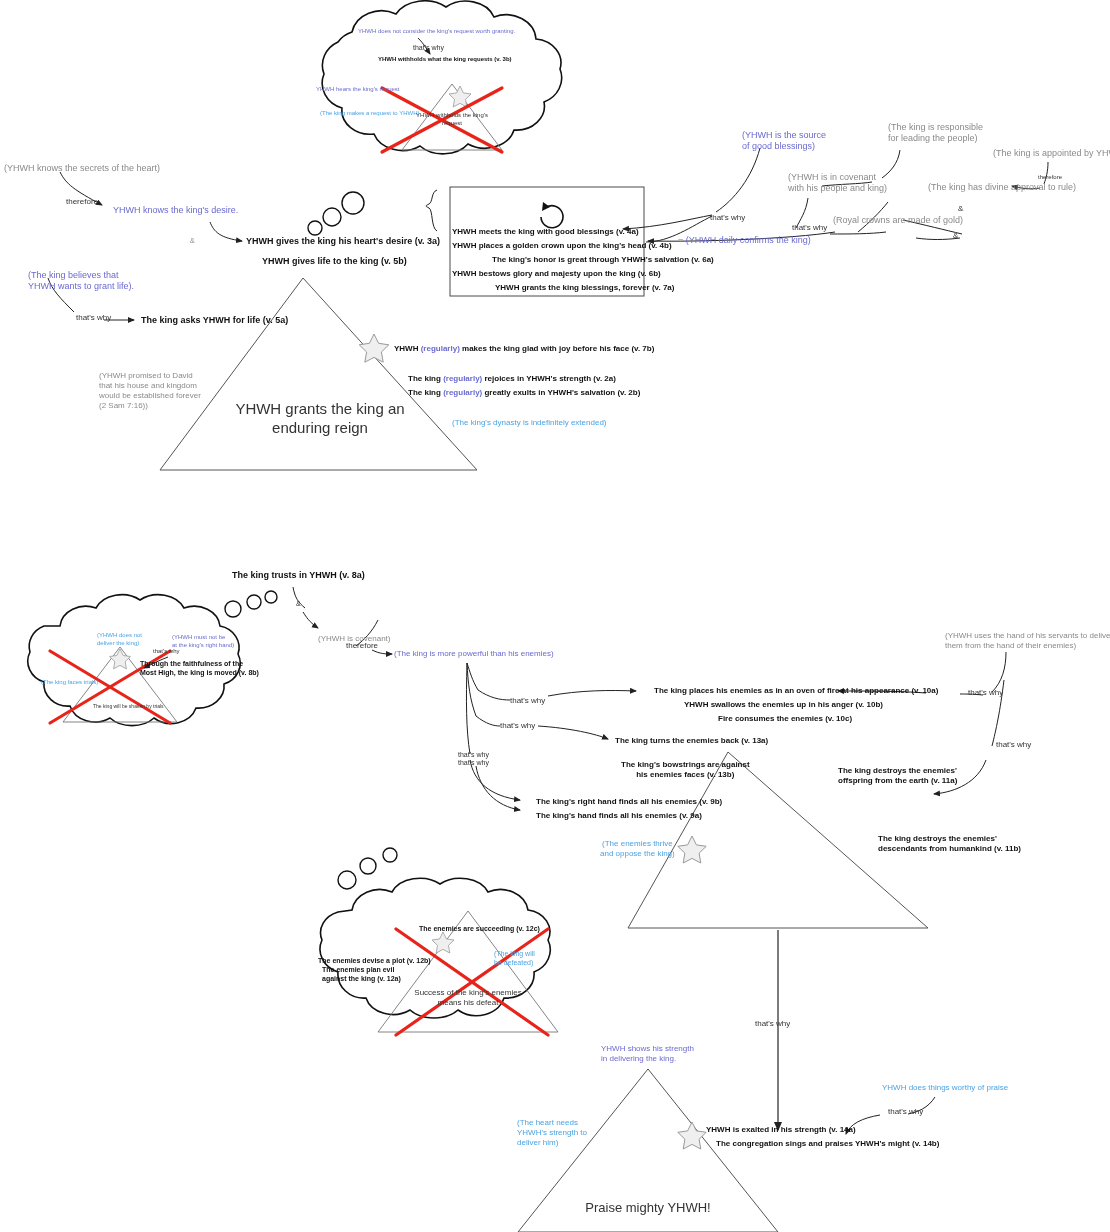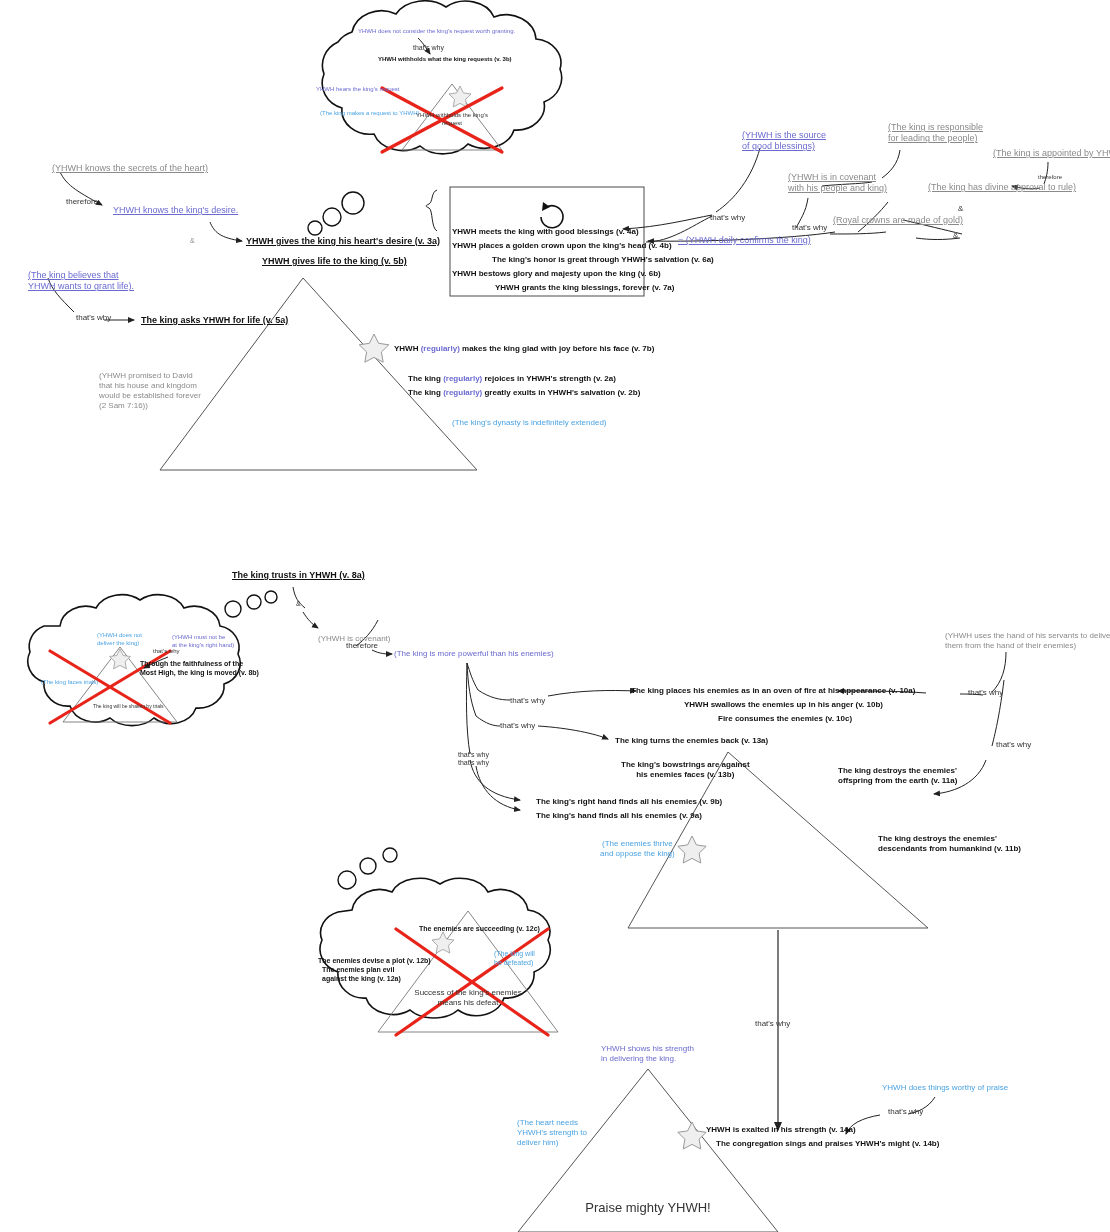--- a/index.html
+++ b/index.html
@@ -10,21 +10,21 @@
   .lbl{position:absolute;white-space:nowrap;line-height:1.25;}
   .b{font-weight:bold;}
   .c-black{color:#111111;}
   .c-gray{color:#8a8a8a;}
   .c-purple{color:#6a6ad0;}
   .c-blue{color:#4ba3e3;}
   .c-dark{color:#333333;}
   .s6{font-size:6px;}
   .s7{font-size:7px;}
   .s8{font-size:8px;}
-  .s9{font-size:9px;text-decoration:underline;}
+  .s9{font-size:9px;}
   .s13{font-size:13px;}
   .s15{font-size:15px;}
   .ctr{text-align:center;}
   .multi{white-space:pre;}
 </style>
 </head>
 <body>
 
 <div id="stage">
 
@@ -185,21 +185,21 @@
   </svg>
 
   <div class="lbl s6 c-purple" style="left:358px;top:28px;">YHWH does not consider the king's request worth granting.</div>
   <div class="lbl s7 c-dark" style="left:413px;top:44px;">that's why</div>
   <div class="lbl s6 b c-black" style="left:378px;top:56px;">YHWH  withholds what the king requests (v. 3b)</div>
   <div class="lbl s6 c-purple" style="left:316px;top:86px;">YHWH hears the king's request</div>
   <div class="lbl s6 c-blue" style="left:320px;top:110px;">(The king makes a request to YHWH)</div>
   <div class="lbl s6 c-dark multi ctr" style="left:399px;top:112px;width:106px;">YHWH withholds the king's
 request</div>
 
-  <div class="lbl s9 c-gray" style="left:4px;top:163px;margin-left:48px;">(YHWH knows the secrets of the heart)</div>
+  <div class="lbl s9 c-gray" style="left:4px;top:163px;">(YHWH knows the secrets of the heart)</div>
   <div class="lbl s8 c-dark" style="left:66px;top:197px;">therefore</div>
   <div class="lbl s9 c-purple" style="left:113px;top:205px;">YHWH knows the king's desire.</div>
   <div class="lbl s7 c-gray" style="left:190px;top:237px;">&amp;</div>
   <div class="lbl s9 b c-black" style="left:246px;top:236px;">YHWH gives the king his heart's desire (v. 3a)</div>
   <div class="lbl s9 b c-black" style="left:262px;top:256px;">YHWH gives life to the king (v. 5b)</div>
   <div class="lbl s9 c-purple multi" style="left:28px;top:270px;">(The king believes that
 YHWH wants to grant life).</div>
   <div class="lbl s8 c-dark" style="left:76px;top:313px;">that's why</div>
   <div class="lbl s9 b c-black" style="left:141px;top:315px;">The king asks YHWH for life (v. 5a)</div>
 
@@ -218,20 +218,22 @@
   <div class="lbl s8 c-dark" style="left:792px;top:223px;">that's why</div>
   <div class="lbl s9 c-gray" style="left:833px;top:215px;">(Royal crowns are made of gold)</div>
   <div class="lbl s8 c-dark" style="left:958px;top:204px;">&amp;</div>
   <div class="lbl s9 c-gray multi" style="left:888px;top:122px;">(The king is responsible
 for leading the people)</div>
   <div class="lbl s9 c-gray" style="left:928px;top:182px;">(The king has divine approval to rule)</div>
   <div class="lbl s8 c-dark" style="left:953px;top:231px;">&amp;</div>
   <div class="lbl s9 c-gray" style="left:993px;top:148px;">(The king is appointed by YHWH)</div>
   <div class="lbl s6 c-dark" style="left:1038px;top:174px;">therefore</div>
 
+  <div class="lbl s15 c-dark multi ctr" style="left:200px;top:400px;width:240px;">YHWH grants the king an
+enduring reign</div>
   <div class="lbl s8 c-gray multi" style="left:99px;top:371px;">(YHWH promised to David
 that his house and kingdom
 would be established forever
 (2 Sam 7:16))</div>
   <div class="lbl s8 b" style="left:394px;top:344px;">
     <span class="c-black">YHWH </span><span class="c-purple">(regularly)</span><span class="c-black"> makes the king glad with joy before his face (v. 7b)</span>
   </div>
   <div class="lbl s8 b" style="left:408px;top:374px;">
     <span class="c-black">The king </span><span class="c-purple">(regularly)</span><span class="c-black"> rejoices in YHWH's strength (v. 2a)</span>
   </div>
@@ -253,21 +255,21 @@
   <div class="lbl s9 b c-black" style="left:232px;top:570px;">The king trusts in YHWH (v. 8a)</div>
   <div class="lbl s7 c-dark" style="left:296px;top:600px;">&amp;</div>
   <div class="lbl s8 c-gray" style="left:318px;top:634px;">(YHWH is covenant)</div>
   <div class="lbl s8 c-dark" style="left:346px;top:641px;">therefore</div>
   <div class="lbl s8 c-purple" style="left:394px;top:649px;">(The king is more powerful than his enemies)</div>
 
   <div class="lbl s8 c-dark" style="left:510px;top:696px;">that's why</div>
   <div class="lbl s8 c-dark" style="left:500px;top:721px;">that's why</div>
   <div class="lbl s7 c-dark" style="left:458px;top:751px;">that's why</div>
   <div class="lbl s7 c-dark" style="left:458px;top:759px;">that's why</div>
-  <div class="lbl s8 b c-black" style="left:631px;top:686px;">The king places his enemies as in an oven of fire at his appearance (v. 10a)</div>
+  <div class="lbl s8 b c-black" style="left:654px;top:686px;">The king places his enemies as in an oven of fire at his appearance (v. 10a)</div>
   <div class="lbl s8 b c-black" style="left:684px;top:700px;">YHWH swallows the enemies up in his anger (v. 10b)</div>
   <div class="lbl s8 b c-black" style="left:718px;top:714px;">Fire consumes the enemies (v. 10c)</div>
   <div class="lbl s8 b c-black" style="left:615px;top:736px;">The king turns the enemies back (v. 13a)</div>
   <div class="lbl s8 b c-black multi" style="left:621px;top:760px;text-align:center;">The king's bowstrings are against
 his enemies faces (v. 13b)</div>
   <div class="lbl s8 b c-black" style="left:536px;top:797px;">The king's right hand finds all his enemies (v. 9b)</div>
   <div class="lbl s8 b c-black" style="left:536px;top:811px;">The king's hand finds all his enemies (v. 9a)</div>
 
   <div class="lbl s8 c-gray multi" style="left:945px;top:631px;">(YHWH uses the hand of his servants to deliver
 them from the hand of their enemies)</div>

